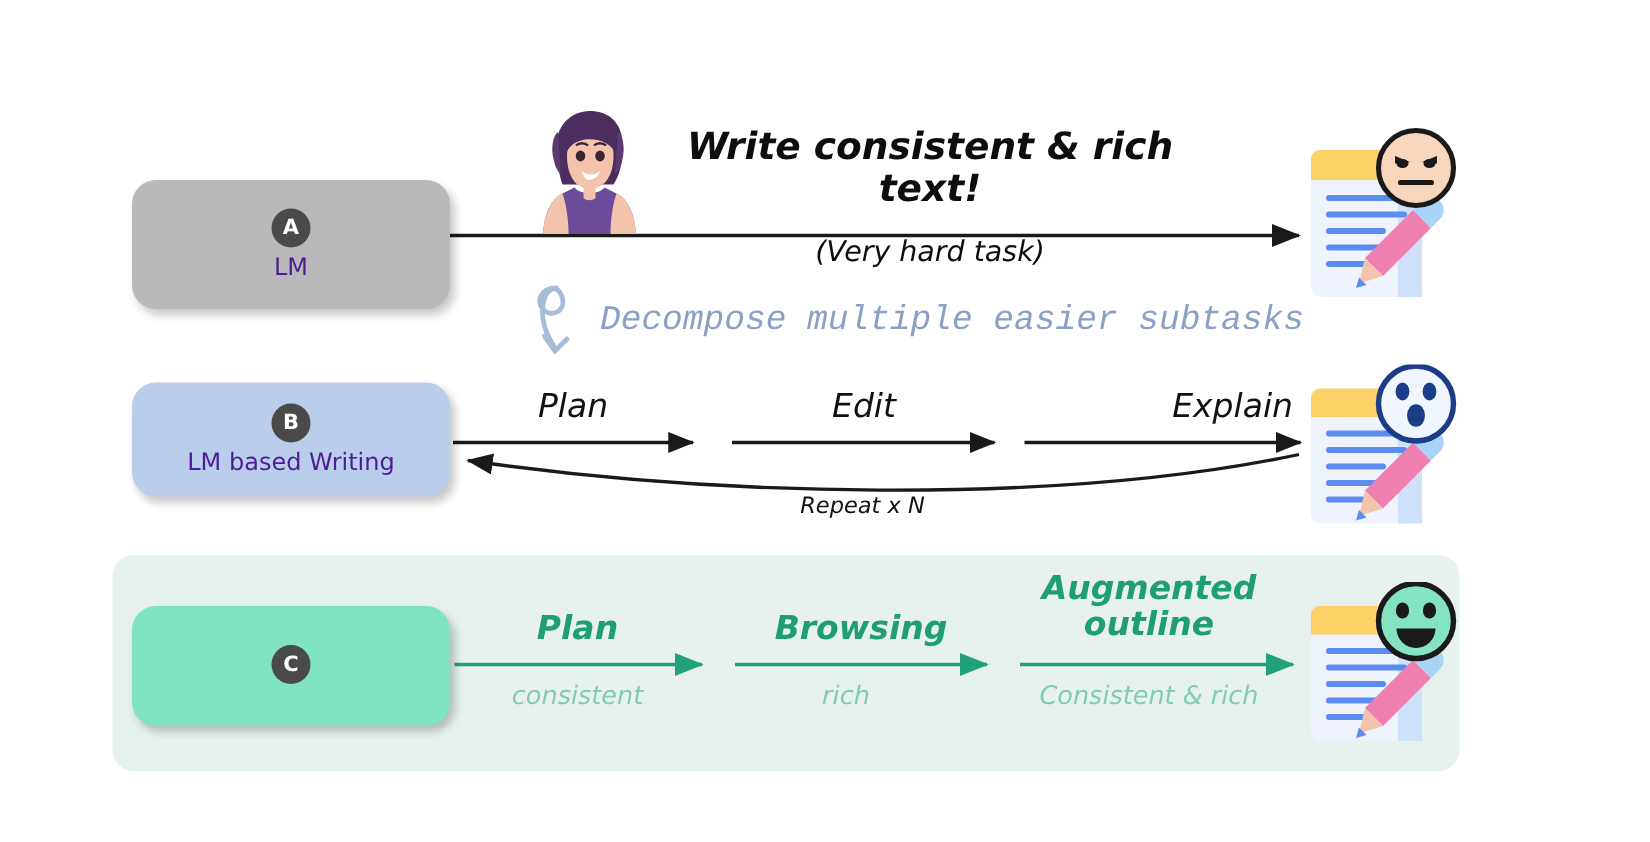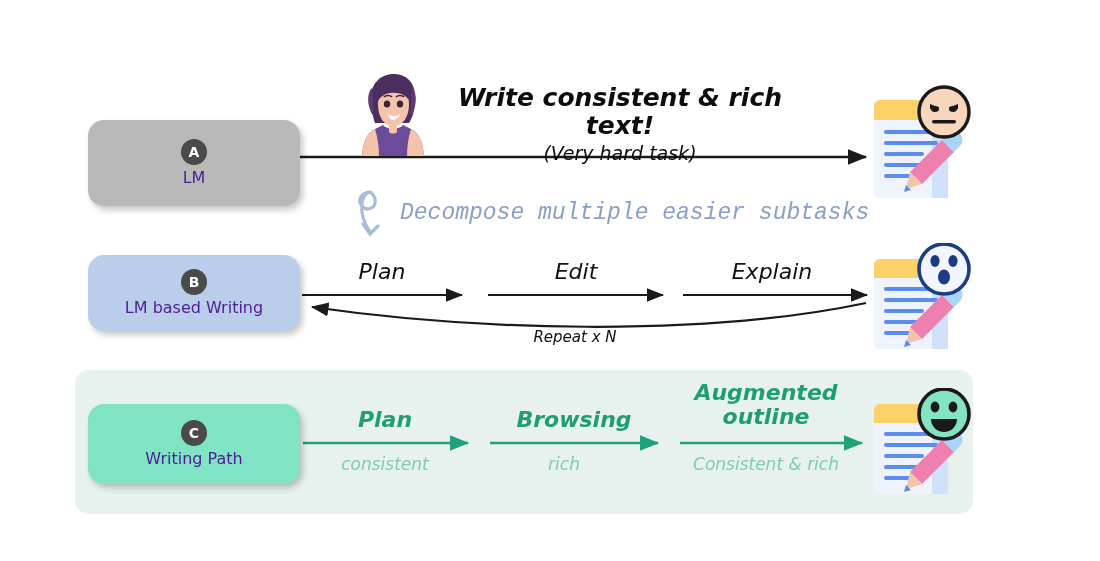--- a/index.html
+++ b/index.html
@@ -70,21 +70,21 @@
     font-weight: bold;
     font-size: 25px;
     color: #0d0d0d;
     font-family: "DejaVu Sans", sans-serif;
     line-height: 1.12;
   }
   .headline .sub {
     display: block;
     font-size: 19px;
     font-weight: normal;
-    margin-top: 3px;
+    margin-top: 18px;
   }
   .decompose {
     left: 400px; top: 200px;
     font-style: italic;
     font-size: 23px;
     color: #8ba0c4;
     font-family: Liberation Mono, monospace;
     white-space: nowrap;
   }
 
@@ -225,21 +225,21 @@
 
   <div class="abs decompose">Decompose multiple easier subtasks</div>
 
   <div class="abs method-box box-b">
     <div class="badge">B</div>
     <div class="box-label">LM based Writing</div>
   </div>
 
   <div class="abs step-label-b" style="left:292px; top:259px; width:180px;">Plan</div>
   <div class="abs step-label-b" style="left:486px; top:259px; width:180px;">Edit</div>
-  <div class="abs step-label-b" style="left:682px; top:259px; width:180px;">Explain</div>
+  <div class="abs step-label-b" style="left:682px; top:259px; width:180px;text-align:right;">Explain</div>
 
   <div class="abs repeat-label">Repeat x N</div>
 
   <svg class="abs" style="left:866px; top:243px; width:106px; height:112px;" viewBox="0 0 106 112">
     <rect x="8" y="16" width="74" height="90" rx="6" fill="#eef3fd"></rect>
     <path d="M8,22 a6,6 0 0 1 6,-6 h62 a6,6 0 0 1 6,6 v13 h-74 z" fill="#fcd168"></path>
     <rect x="66" y="16" width="16" height="90" fill="#cfe0fb"></rect>
     <g fill="#5b8df0">
       <rect x="18" y="44" width="50" height="4" rx="2"></rect>
       <rect x="18" y="55" width="54" height="4" rx="2"></rect>
@@ -254,21 +254,20 @@
       <path d="M40,97 l-2,7 7,-2 z" fill="#5b8df0"></path>
     </g>
     <circle cx="78" cy="26" r="25" fill="#f0f5ff" stroke="#1b3d87" stroke-width="3.6"></circle>
     <ellipse cx="69" cy="18" rx="4.6" ry="6" fill="#1b3d87"></ellipse>
     <ellipse cx="87" cy="18" rx="4.6" ry="6" fill="#1b3d87"></ellipse>
     <ellipse cx="78" cy="34" rx="6" ry="7.5" fill="#1b3d87"></ellipse>
   </svg>
 
   <div class="abs method-box box-c">
     <div class="badge">C</div>
-    <div class="box-label">Writing Path</div>
   </div>
 
   <div class="abs step-label-c" style="left:295px; top:408px; width:180px;">Plan</div>
   <div class="abs sub-label-c" style="left:295px; top:454px; width:180px;">consistent</div>
 
   <div class="abs step-label-c" style="left:484px; top:408px; width:180px;">Browsing</div>
   <div class="abs sub-label-c" style="left:474px; top:454px; width:180px;">rich</div>
 
   <div class="abs sub-label-c" style="left:666px; top:454px; width:200px;">Consistent &amp; rich</div>
   <div class="abs step-label-c" style="left:676px; top:381px; width:180px; white-space:pre-line;">Augmented

